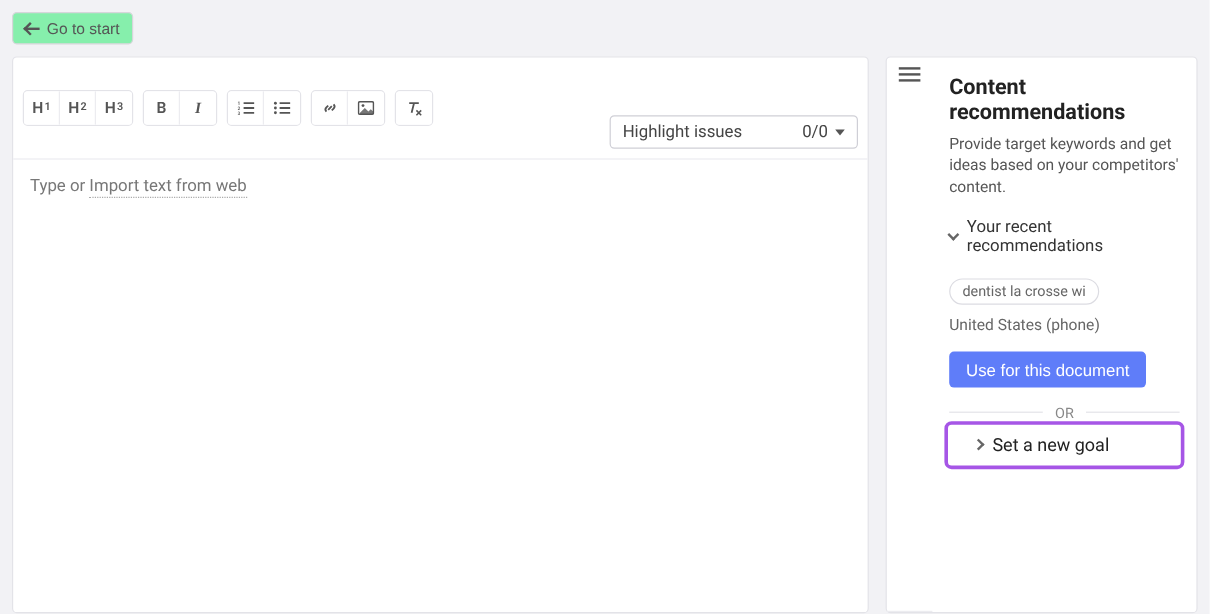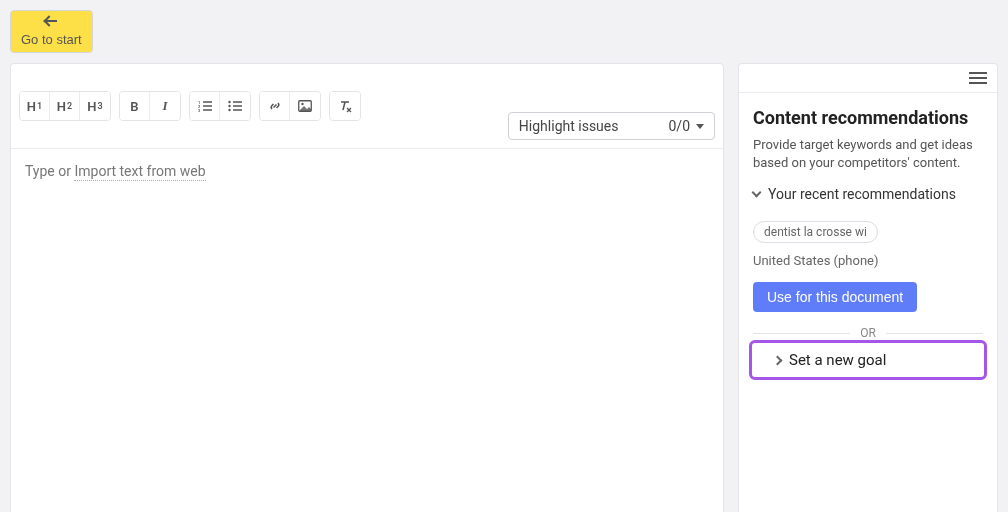--- a/index.html
+++ b/index.html
@@ -13,27 +13,26 @@
     overflow: hidden;
   }
   .top-bar {
     padding: 10px 10px 0 10px;
   }
   .go-to-start {
     display: inline-flex;
     align-items: center;
     gap: 6px;
     border: 1px solid #d6d6da;
-    background: #fde047;
+    background: #86efac;
     border-radius: 4px;
     padding: 5px 10px;
     color: #555;
     font-size: 13px;
     cursor: pointer;
-    flex-direction: column;
   }
   .arrow-left {
     display: inline-block;
     width: 12px; height: 10px;
     position: relative;
   }
   .arrow-left::before {
     content:""; position:absolute; top:4px; left:0; width:12px; height:2px; background:#555;
   }
   .arrow-left::after {
@@ -111,21 +110,20 @@
     border-bottom: 1px dotted #aaa;
     padding-bottom: 1px;
   }
   .side-panel {
     width: 260px;
     background: #fff;
     border: 1px solid #e3e3e8;
     border-radius: 4px;
     height: 464px;
     display: flex;
-    flex-direction: column;
   }
   .side-header {
     display:flex; justify-content:flex-end; padding:8px 10px; border-bottom:1px solid #ececf0;
   }
   .hamburger {
     width:18px; display:flex; flex-direction:column; gap:3px; cursor:pointer;
   }
   .hamburger span { height:2px; background:#555; }
   .side-body { padding: 14px 14px; }
   .side-title { font-size: 18px; font-weight: 700; color:#222; margin-bottom:8px; }

